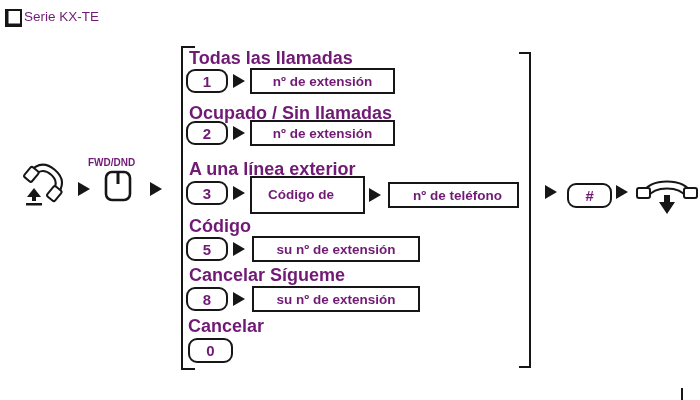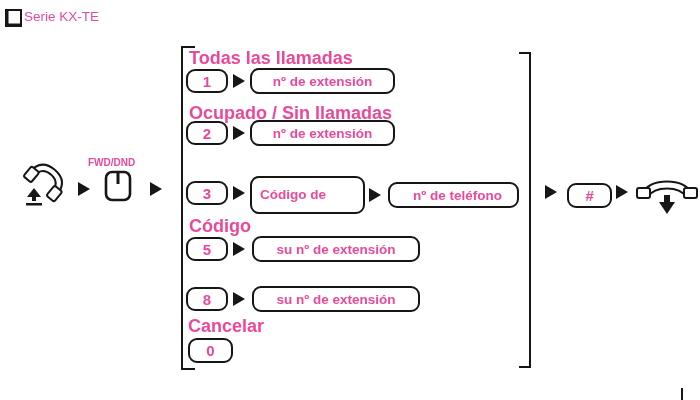--- a/index.html
+++ b/index.html
@@ -1,26 +1,26 @@
 <!DOCTYPE html>
 <html><head>
 <meta charset="utf-8">
 <style>
   html,body{margin:0;padding:0;background:#fff;}
   .canvas{position:relative;width:700px;height:400px;background:#ffffff;
-          font-family:"Liberation Sans",sans-serif;color:#ec4899;overflow:hidden;}
+          font-family:"Liberation Sans",sans-serif;color:#701a75;overflow:hidden;}
   .lbl{position:absolute;font-weight:700;font-size:18px;white-space:nowrap;}
   .key{position:absolute;box-sizing:border-box;border:2.5px solid #161616;border-radius:9px;
        background:#fff;display:flex;align-items:center;justify-content:center;
        font-weight:700;font-size:15px;}
   .key.hash{font-style:italic;}
-  .box{position:absolute;box-sizing:border-box;border:2px solid #161616;border-radius:9px;
+  .box{position:absolute;box-sizing:border-box;border:2px solid #161616;border-radius:0;
        background:#fff;display:flex;align-items:center;justify-content:center;
        font-weight:700;font-size:13.5px;white-space:nowrap;}
-  .box.two{flex-direction:column;align-items:flex-start;padding-left:8px;line-height:1.3;}
+  .box.two{flex-direction:column;align-items:flex-start;padding-left:16px;line-height:1.3;}
   .arr{position:absolute;width:0;height:0;border-top:7px solid transparent;
        border-bottom:7px solid transparent;border-left:12px solid #161616;}
   .bracket{position:absolute;box-sizing:border-box;}
   .bracket.left{left:181px;top:46px;width:14px;height:324px;
        border-left:2px solid #161616;border-top:2px solid #161616;border-bottom:2px solid #161616;}
   .bracket.right{left:519px;top:52px;width:12px;height:316px;
        border-right:2px solid #161616;border-top:2px solid #161616;border-bottom:2px solid #161616;}
   .checkbox{position:absolute;left:5px;top:9px;width:13px;height:14px;background:#fff;
        border:2px solid #161616;box-shadow:inset 1.5px -1.5px 0 0 #161616;}
   .serie{position:absolute;left:24px;top:9px;font-size:13.5px;font-weight:400;white-space:nowrap;}
@@ -70,33 +70,35 @@
   <div class="lbl" style="left:189px;top:48px;">Todas las llamadas</div>
   <div class="key" style="left:186px;top:69px;width:42px;height:24px;">1</div>
   <div class="arr" style="left:233px;top:74px;"></div>
   <div class="box" style="left:250px;top:68px;width:145px;height:26px;">nº de extensión</div>
 
   <div class="lbl" style="left:189px;top:103px;">Ocupado / Sin llamadas</div>
   <div class="key" style="left:186px;top:121px;width:42px;height:24px;">2</div>
   <div class="arr" style="left:233px;top:126px;"></div>
   <div class="box" style="left:250px;top:120px;width:145px;height:26px;">nº de extensión</div>
 
+  <div class="lbl" style="left:189px;top:159px;">A una línea exterior</div>
   <div class="key" style="left:186px;top:181px;width:42px;height:24px;">3</div>
   <div class="arr" style="left:233px;top:186px;"></div>
   <div class="box two" style="left:250px;top:176px;width:115px;height:38px;">
     <span>Código de</span>
   </div>
   <div class="arr" style="left:369px;top:188px;"></div>
   <div class="box" style="left:388px;top:182px;width:131px;height:26px;padding-left:8px;">nº de teléfono</div>
 
   <div class="lbl" style="left:189px;top:216px;">Código</div>
   <div class="key" style="left:186px;top:237px;width:42px;height:24px;">5</div>
   <div class="arr" style="left:233px;top:242px;"></div>
   <div class="box" style="left:252px;top:236px;width:168px;height:26px;">su nº de extensión</div>
 
+  <div class="lbl" style="left:189px;top:265px;">Cancelar Sígueme</div>
   <div class="key" style="left:186px;top:287px;width:42px;height:24px;">8</div>
   <div class="arr" style="left:233px;top:292px;"></div>
   <div class="box" style="left:252px;top:286px;width:168px;height:26px;">su nº de extensión</div>
 
   <div class="lbl" style="left:188px;top:316px;">Cancelar</div>
   <div class="key" style="left:188px;top:338px;width:45px;height:25px;">0</div>
 
   <div class="arr" style="left:545px;top:185px;"></div>
   <div class="key hash" style="left:567px;top:183px;width:45px;height:25px;">#</div>
   <div class="arr" style="left:616px;top:185px;"></div>

